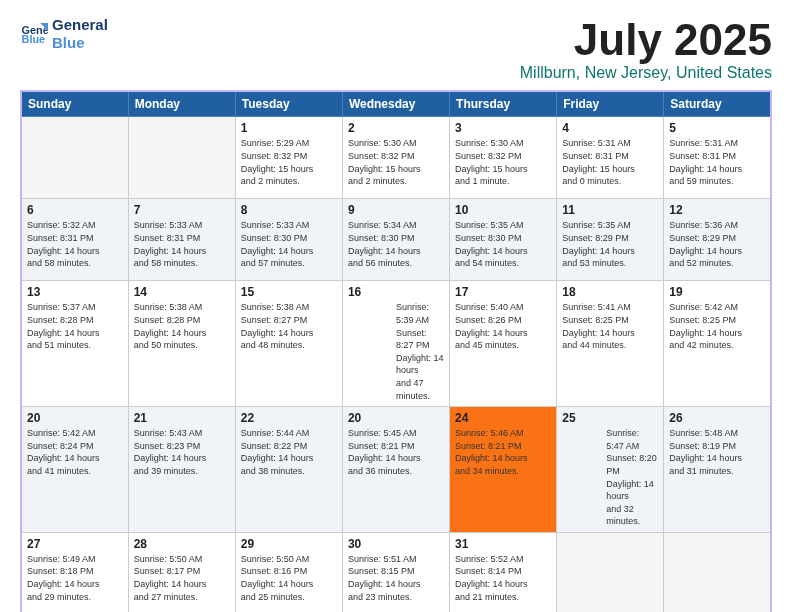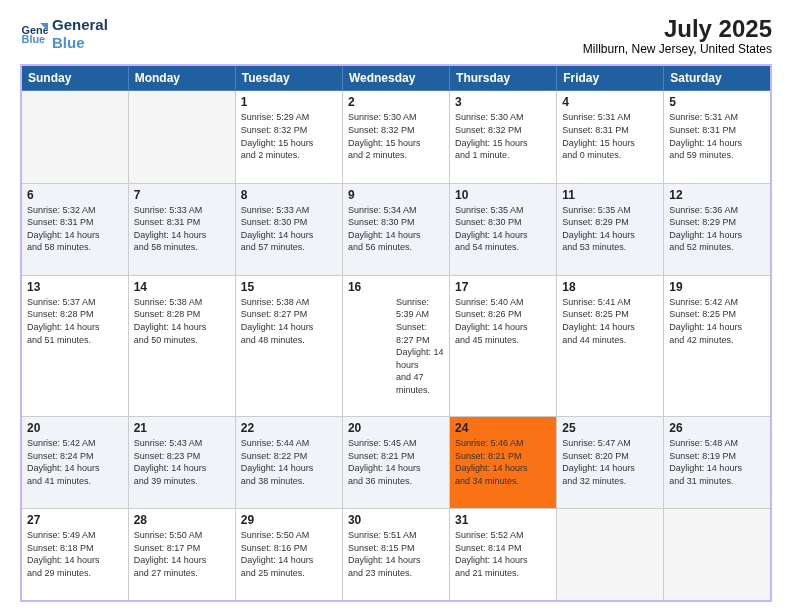--- a/index.html
+++ b/index.html
@@ -29,28 +29,28 @@
       gap: 4px;
     }
     .logo-icon {
       width: 28px;
       height: 28px;
     }
     .title-block {
       text-align: right;
     }
     .main-title {
-      font-size: 24px;
+      font-size: 44px;
       font-weight: bold;
       color: #222;
       line-height: 1.1;
     }
     .subtitle {
-      font-size: 12px;
-      color: #000000;
+      font-size: 16px;
+      color: #0f766e;
     }
     .calendar {
       flex: 1;
       border: 2px solid #c4b5fd;
       border-collapse: collapse;
       width: 100%;
       table-layout: fixed;
     }
     .calendar th {
       background: #2060a0;
@@ -298,21 +298,21 @@
           </td>
           <td style="background: #f97316;">
             <span class="day-num">24</span>
             <div class="day-info" style="white-space: pre-line;">Sunrise: 5:46 AM
 Sunset: 8:21 PM
 Daylight: 14 hours
 and 34 minutes.</div>
           </td>
           <td style="background: rgb(240, 244, 248);">
             <span class="day-num">25</span>
-            <div class="day-info" style="white-space: pre-line;">Sunrise: 5:47 AM
+            <div class="day-info" style="white-space: pre-line; margin-left: 44px;">Sunrise: 5:47 AM
 Sunset: 8:20 PM
 Daylight: 14 hours
 and 32 minutes.</div>
           </td>
           <td style="background: rgb(240, 244, 248); margin-top: 36px;">
             <span class="day-num">26</span>
             <div class="day-info" style="white-space: pre-line;">Sunrise: 5:48 AM
 Sunset: 8:19 PM
 Daylight: 14 hours
 and 31 minutes.</div>

